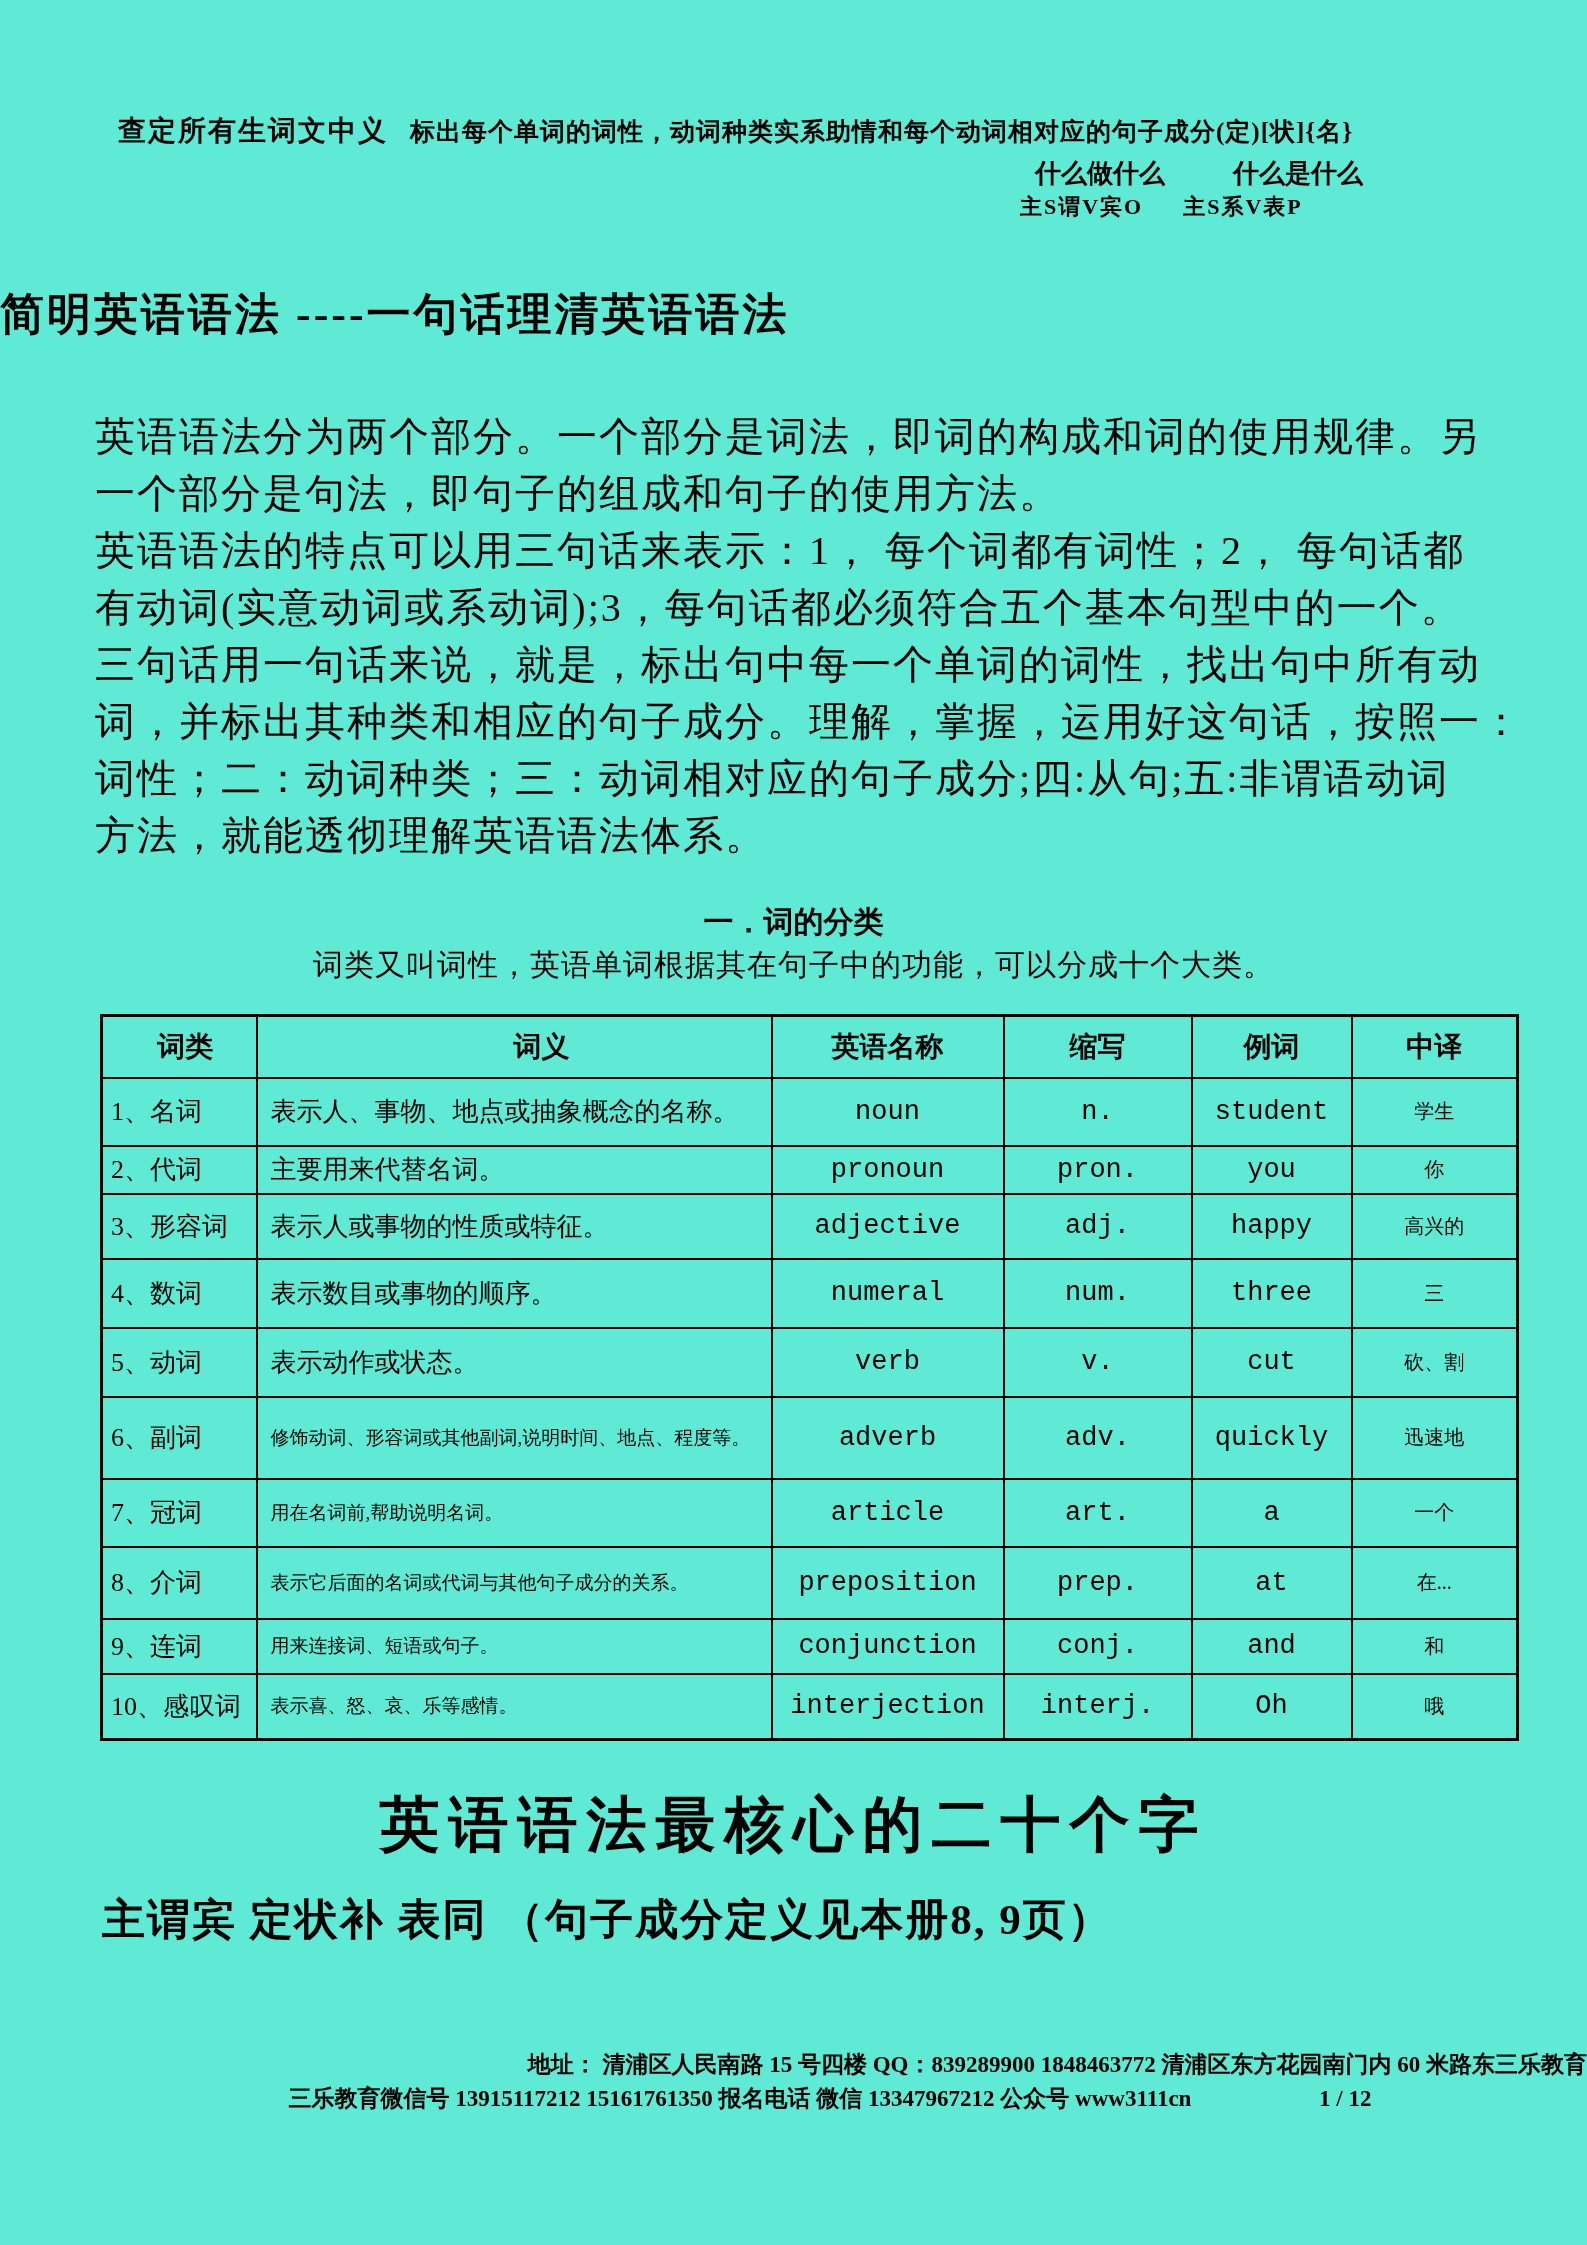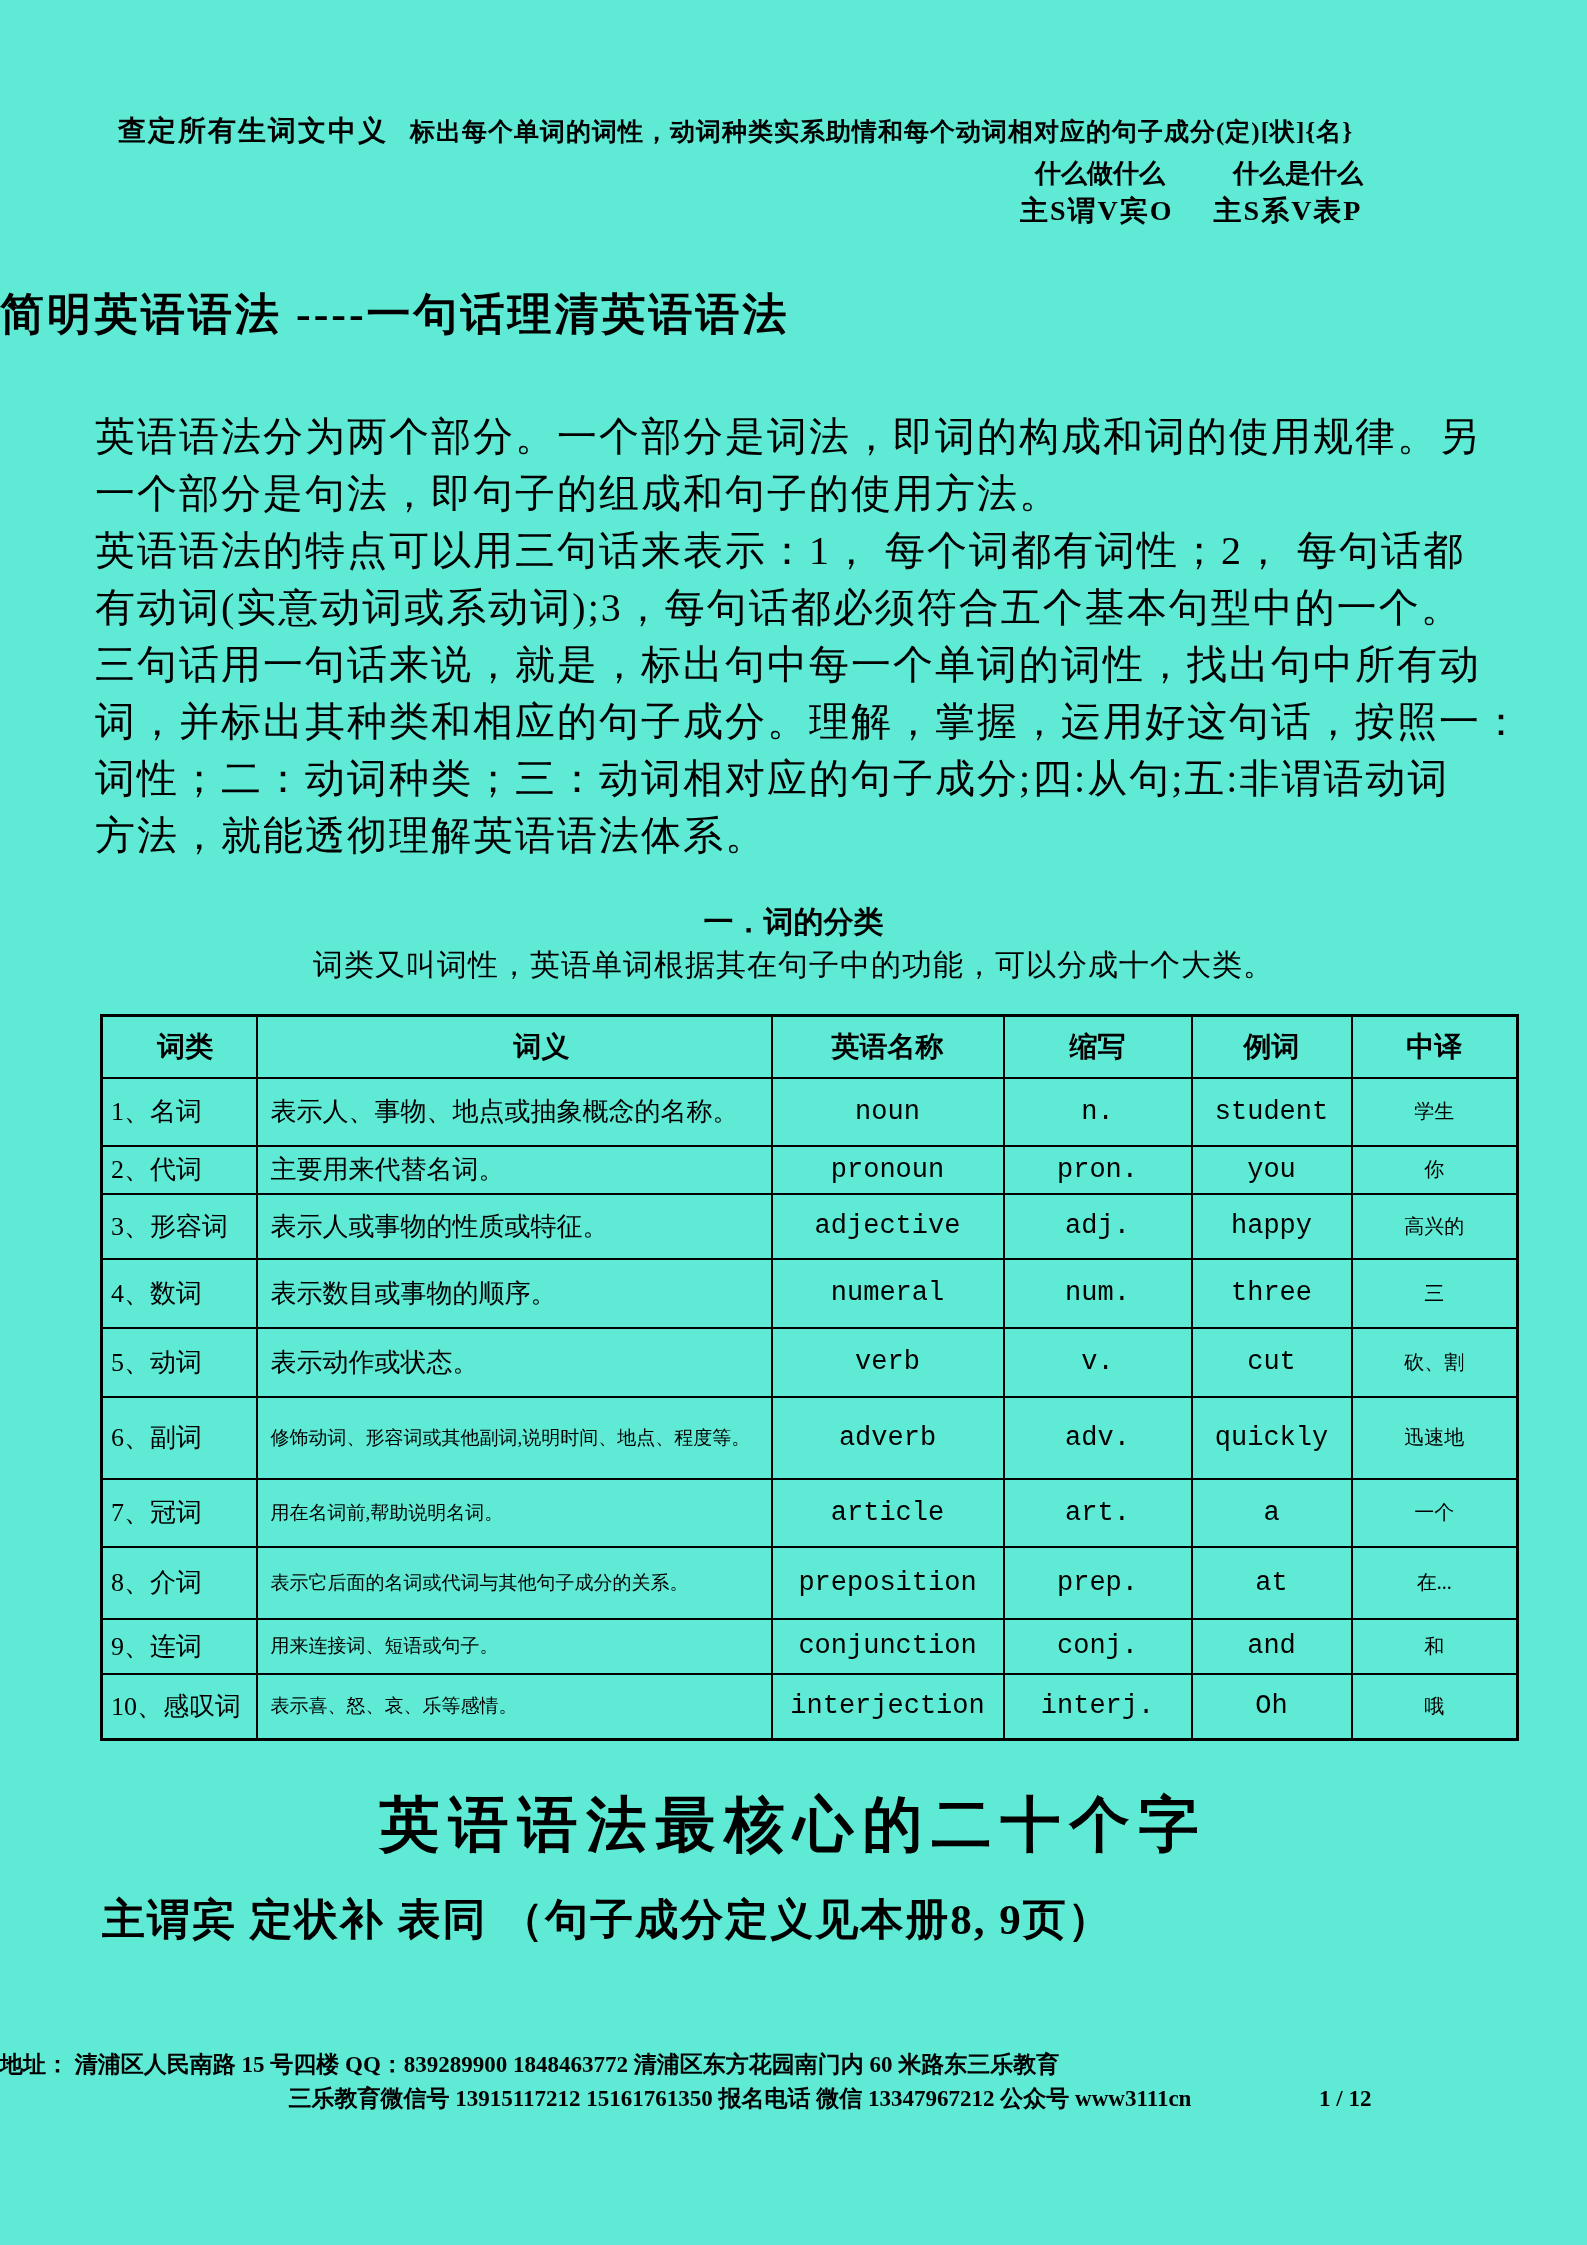--- a/index.html
+++ b/index.html
@@ -20,21 +20,21 @@
   }
   .ann1 .lead { font-size: 28px; letter-spacing: 2px; margin-right: 22px; }
   .ann1 .rest { font-size: 25px; letter-spacing: 1px; }
   .ann2 {
     position: absolute; top: 156px; left: 1035px;
     font-size: 26px; font-weight: 700; white-space: nowrap;
   }
   .ann2 .gap { display: inline-block; width: 68px; }
   .ann3 {
     position: absolute; top: 192px; left: 1020px;
-    font-size: 28px; font-weight: 700; letter-spacing: 2px; white-space: nowrap;
+    font-size: 22px; font-weight: 700; letter-spacing: 2px; white-space: nowrap;
   }
   .ann3 .gap { display: inline-block; width: 40px; }
   
   .title {
     position: absolute; top: 285px; left: 0; width: 100%;
     text-align: left; font-size: 44px; font-weight: 700;
     letter-spacing: 3px; white-space: nowrap;
   }
   
   .body-text {
@@ -86,21 +86,21 @@
     line-height: 64px; white-space: nowrap;
   }
   .core-line2 {
     position: absolute; top: 1864px; left: 102px;
     font-size: 43px; font-weight: 700; letter-spacing: 2px;
     line-height: 48px; white-space: nowrap; margin-top: 32px;
   }
   
   .footer1 {
     position: absolute; top: 2050px; left: 0; width: 1587px;
-    text-align: left; font-size: 23px; font-weight: 600;
+    text-align: right; font-size: 23px; font-weight: 600;
     line-height: 30px; white-space: nowrap;
   }
   .footer2 {
     position: absolute; top: 2084px; left: 100px; width: 1280px;
     text-align: center; font-size: 23px; font-weight: 600;
     line-height: 30px; white-space: nowrap;
   }
   .pagenum {
     position: absolute; top: 2084px; left: 1319px;
     font-size: 23px; font-weight: 700; line-height: 30px;

